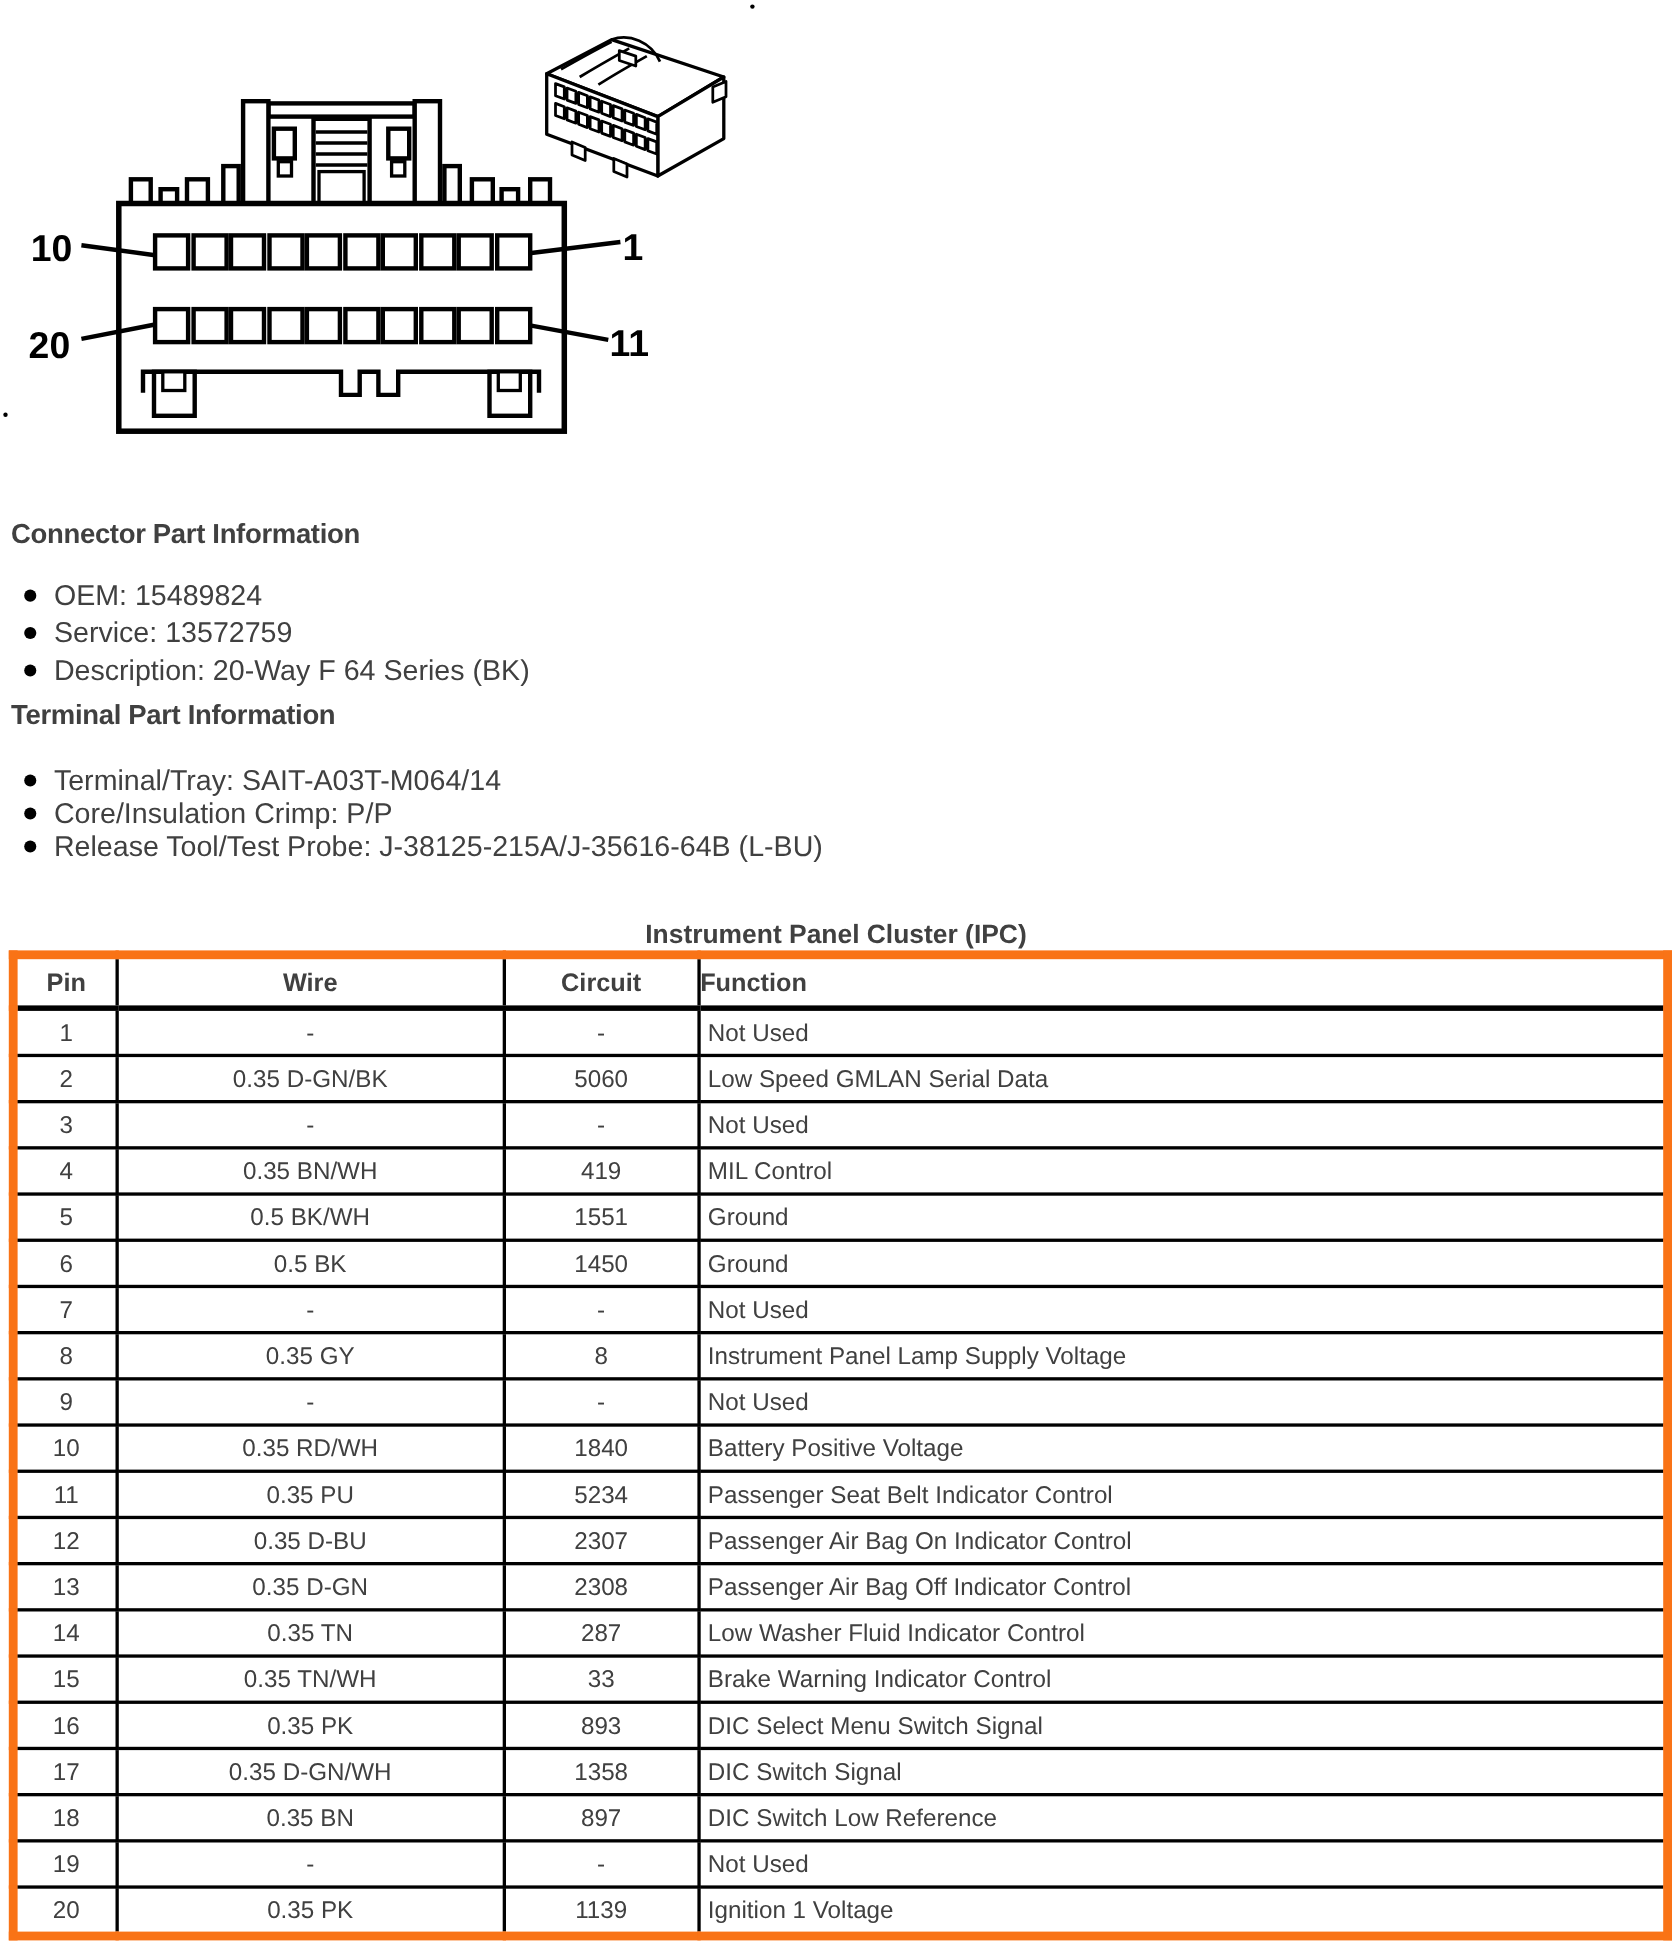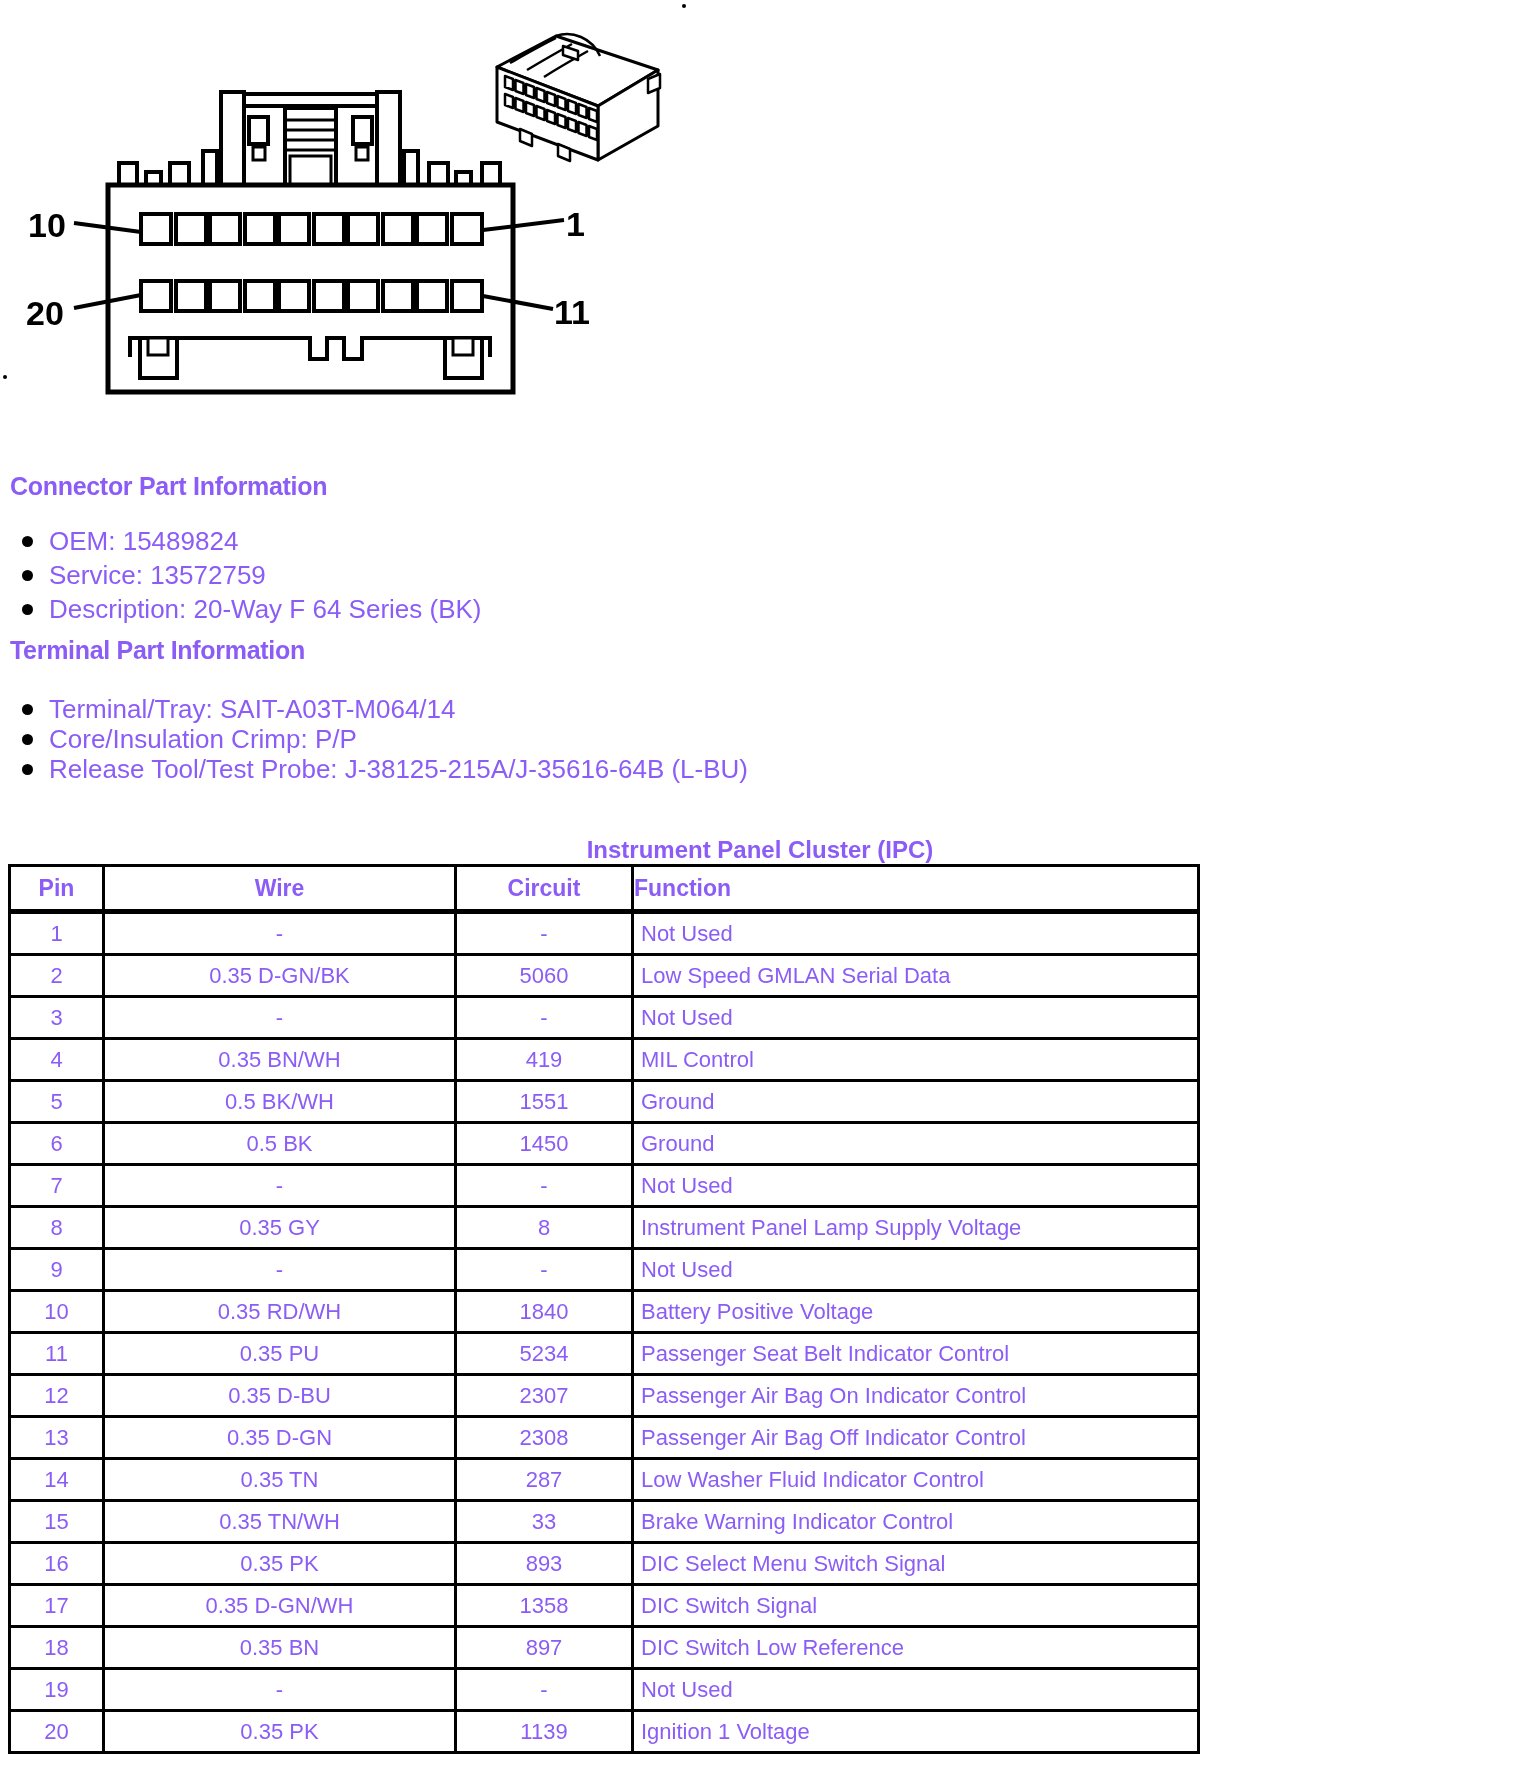--- a/index.html
+++ b/index.html
@@ -1,30 +1,30 @@
 <!DOCTYPE html>
 <html><head>
 <meta charset="utf-8">
 <style>
   html,body{margin:0;padding:0;background:#fff;}
   .page{position:relative;width:1520px;height:1768px;background:#ffffff;
-        font-family:"Liberation Sans",sans-serif;color:#8b5cf6;overflow:hidden;}
+        font-family:"Liberation Sans",sans-serif;color:#404040;overflow:hidden;}
   
   .sec-heading{position:absolute;left:10px;margin:0;font-size:25px;font-weight:bold;
                letter-spacing:-0.3px;white-space:nowrap;}
   .bullet-list{position:absolute;left:22px;margin:0;padding:0;list-style:none;}
   .bullet-list li{display:flex;align-items:center;font-size:26px;white-space:nowrap;}
   .list-a li{height:34px;}
   .list-b li{height:30px;}
   .dot{width:11px;height:11px;border-radius:50%;background:#000;flex:0 0 auto;margin-right:16px;}
   
   .tbl-title{position:absolute;left:8px;top:836px;width:1504px;text-align:center;
              font-size:24px;font-weight:bold;margin:0;}
-  table.pinout{position:absolute;left:8px;top:864px;width:1192px;border-collapse:collapse;
-               table-layout:fixed;border:2px solid #f97316;}
+  table.pinout{position:absolute;left:8px;top:864px;width:1512px;border-collapse:collapse;
+               table-layout:fixed;border:8px solid #f97316;}
   table.pinout th{border:3px solid #000;border-bottom:5px solid #000;height:42px;
                   font-size:23px;font-weight:bold;padding:0;}
   table.pinout td{border:3px solid #000;height:39px;font-size:22px;padding:0;
                   text-align:center;overflow:hidden;white-space:nowrap;}
   table.pinout td.col-function,table.pinout th.col-function{text-align:left;padding-left:7px;}
   svg text{font-family:"Liberation Sans",sans-serif;}
 </style>
 </head>
 <body>
 

